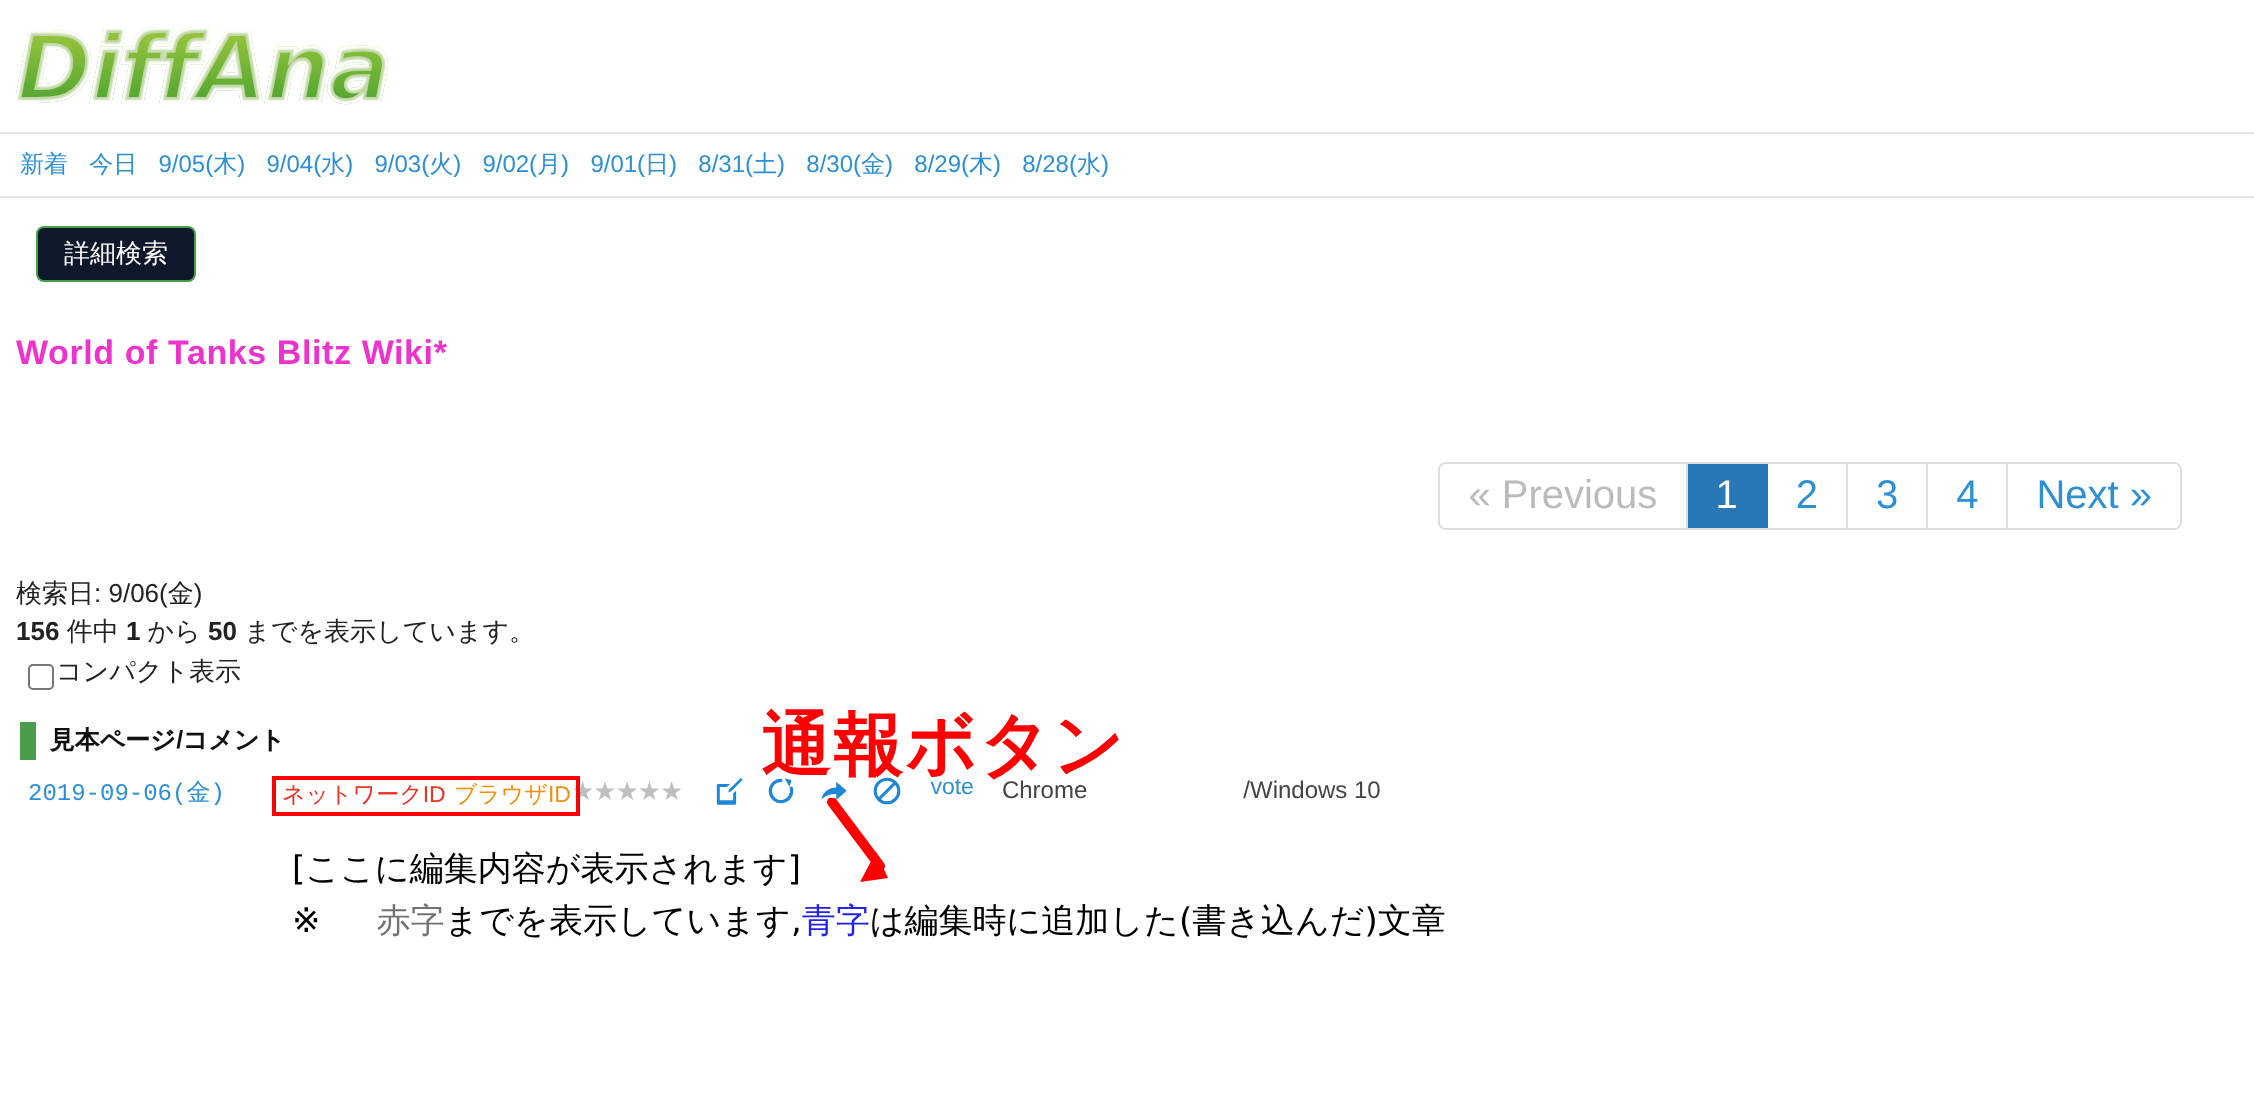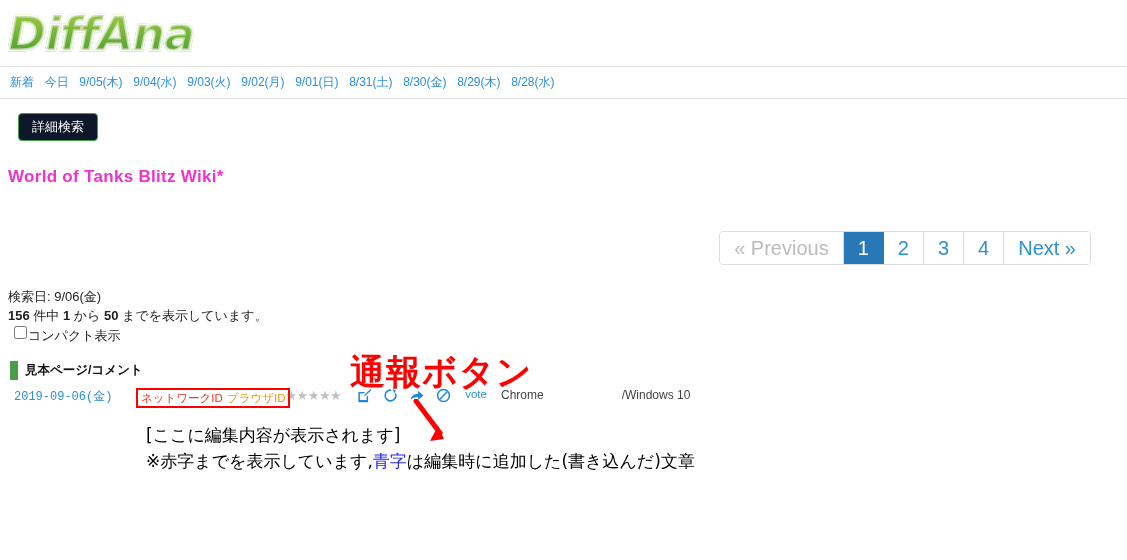--- a/index.html
+++ b/index.html
@@ -123,21 +123,21 @@
   .info {
     margin: 22px 0 0 8px;
     font-size: 13px;
     color: #222222;
     line-height: 19px;
   }
   .info .count { font-weight: bold; }
   .compact-row {
     margin: 1px 15px 0 6px;
     display: flex;
-    align-items: flex-start;
+    align-items: flex-end;
     font-size: 13px;
   }
   .compact-row input { margin: 0 1px 0 0; }
 
   
   .section-head {
     margin: 16px 0 0 10px;
     display: flex;
     align-items: center;
   }
@@ -209,21 +209,21 @@
   }
   .ua-os {
     color: #444444;
     font-size: 12px;
     margin-left: 78px;
   }
 
   
   .annot {
     position: absolute;
-    left: 350px;
+    left: 381px;
     top: 349px;
     color: #ff0000;
     font-size: 35px;
     font-weight: bold;
     font-family: "DejaVu Sans", sans-serif;
     letter-spacing: 1px;
     white-space: nowrap;
   }
   .annot-arrow {
     position: absolute;
@@ -232,21 +232,21 @@
   }
 
   
   .note {
     margin: 12px 0 0 146px;
     font-size: 17px;
     color: #000000;
     font-family: "DejaVu Sans", sans-serif;
     line-height: 26px;
   }
-  .note .red { color: #000000; }
+  .note .red { color: #737373; margin-left: 28px; }
   .note .blue { color: #2222ee; }
 </style>
 </head>
 <body>
 
 <div class="logo-wrap">
   <span class="logo-text">DiffAna</span>
 </div>
 
 <hr class="hr">

